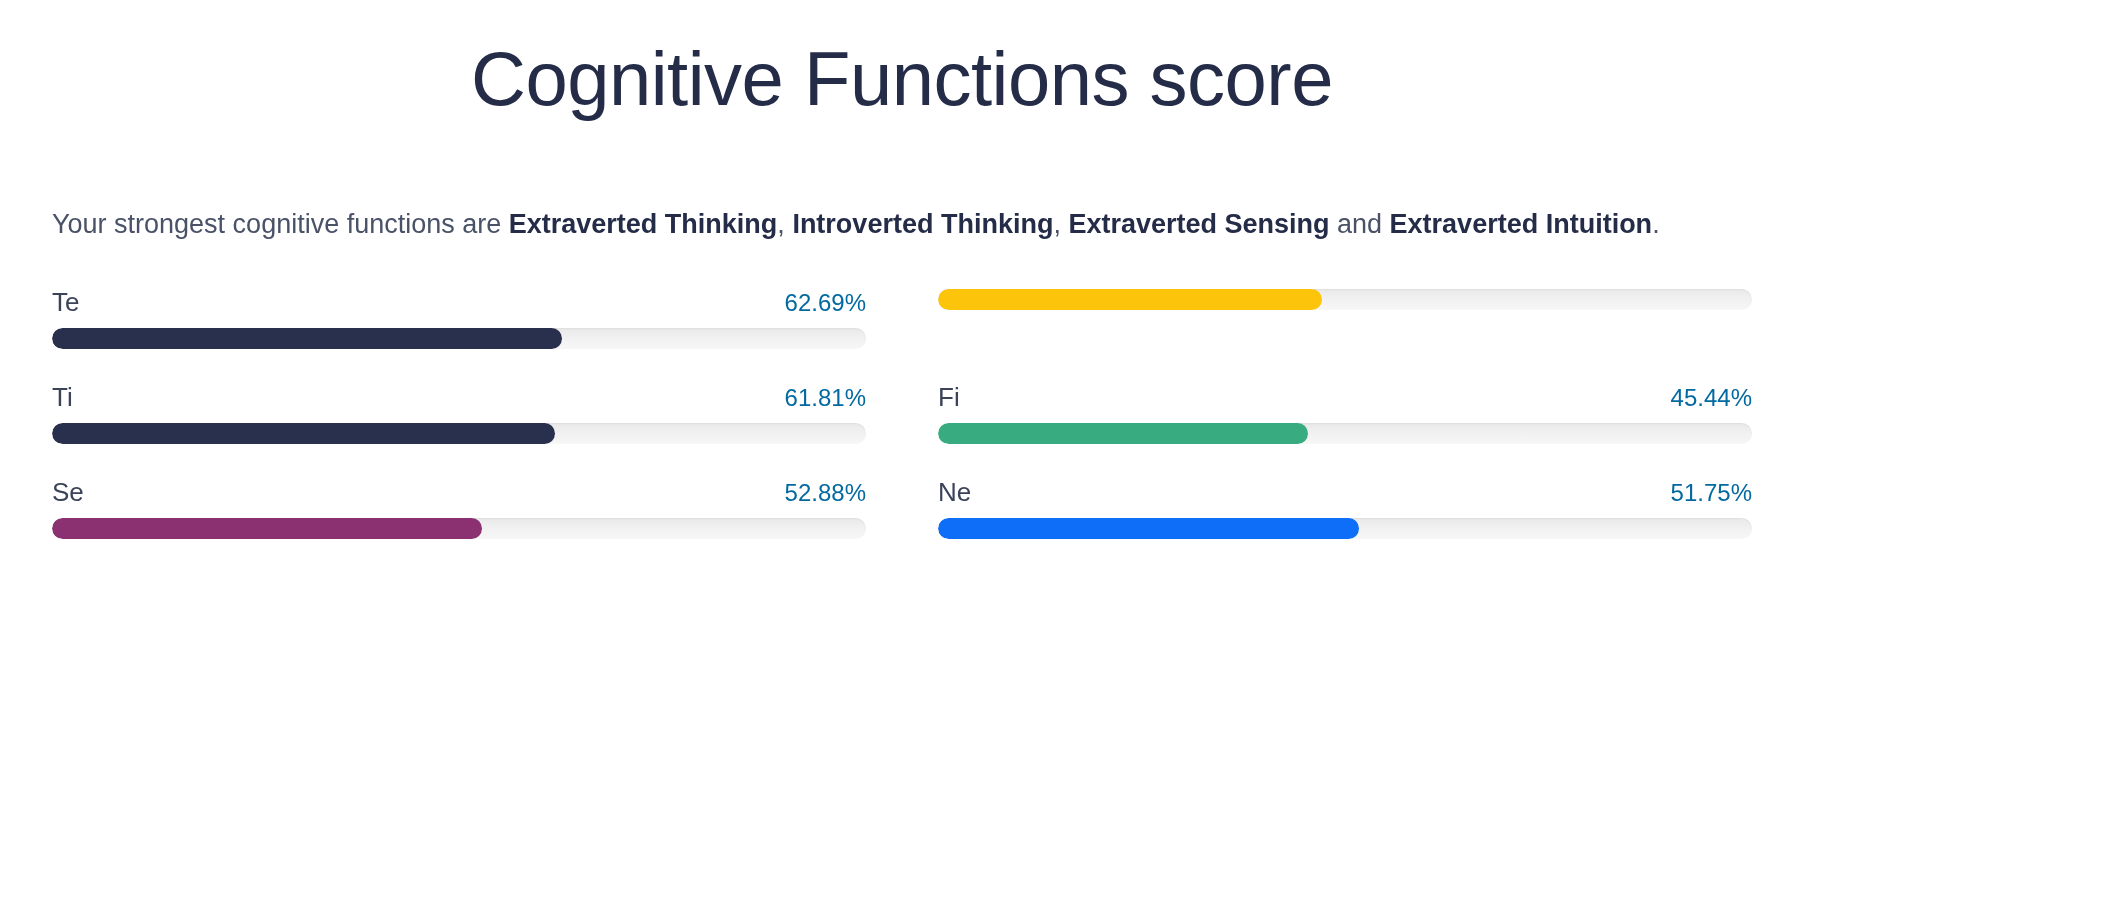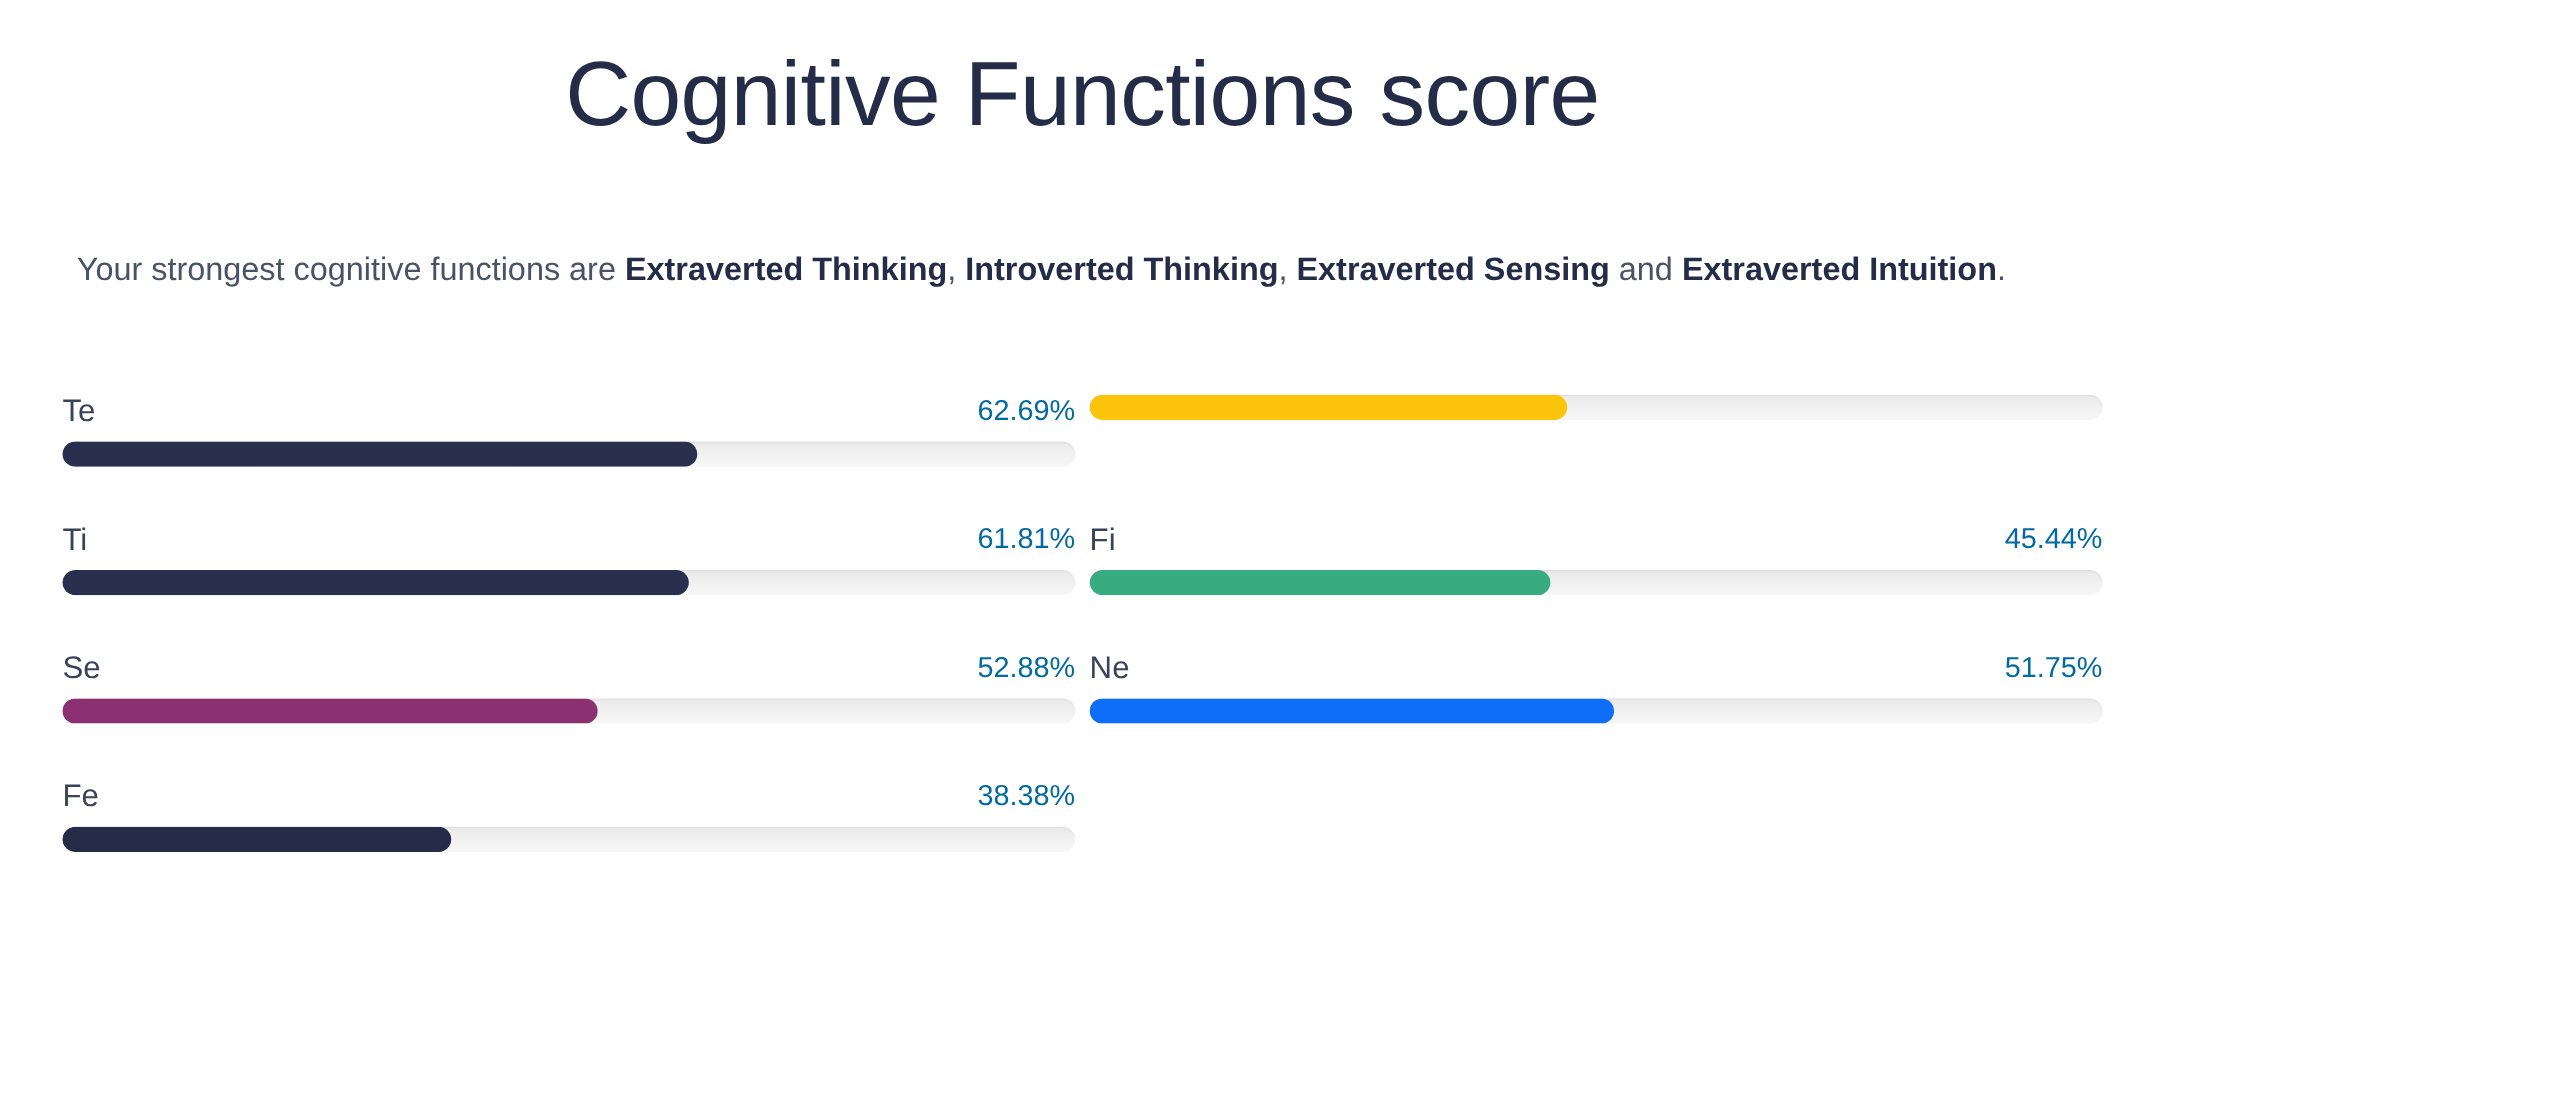--- a/index.html
+++ b/index.html
@@ -34,41 +34,40 @@
     letter-spacing: -0.5px;
     color: #242c48;
   }
 
   
   .subtitle-wrap {
     padding: 0 52px;
     margin-top: 86px;
   }
   .subtitle {
-    margin: 12px;
+    margin: 0;
     font-size: 27px;
     line-height: 1.35;
     font-weight: 400;
     color: #4a5268;
     white-space: nowrap;
   }
   .subtitle .fn {
     font-weight: 700;
     color: #242c48;
   }
 
   
   .bars-grid {
-    margin-top: 86px;
+    margin-top: 46px;
     padding: 0 52px;
     display: grid;
     grid-template-columns: 1fr 1fr;
     column-gap: 72px;
     row-gap: 0;
-    gap: 12px;
   }
   .bar-row {
     padding-bottom: 35px;
   }
   .bar-head {
     display: flex;
     align-items: flex-end;
     justify-content: space-between;
     margin-bottom: 13px;
   }
@@ -166,24 +165,15 @@
     <div class="bar-row">
       <div class="bar-head">
         <span class="bar-label">Ne</span>
         <span class="bar-value">51.75%</span>
       </div>
       <div class="bar-track">
         <div class="bar-fill" style="width: 51.75%; background: rgb(14, 110, 248);"></div>
       </div>
     </div>
 
-    <div class="bar-row">
-      <div class="bar-head">
-        <span class="bar-label">Fe</span>
-        <span class="bar-value">38.38%</span>
-      </div>
-      <div class="bar-track">
-        <div class="bar-fill" style="width: 38.38%; background: rgb(36, 44, 72);"></div>
-      </div>
-    </div>
 
   </div>
 </div>
 
 </body></html>

